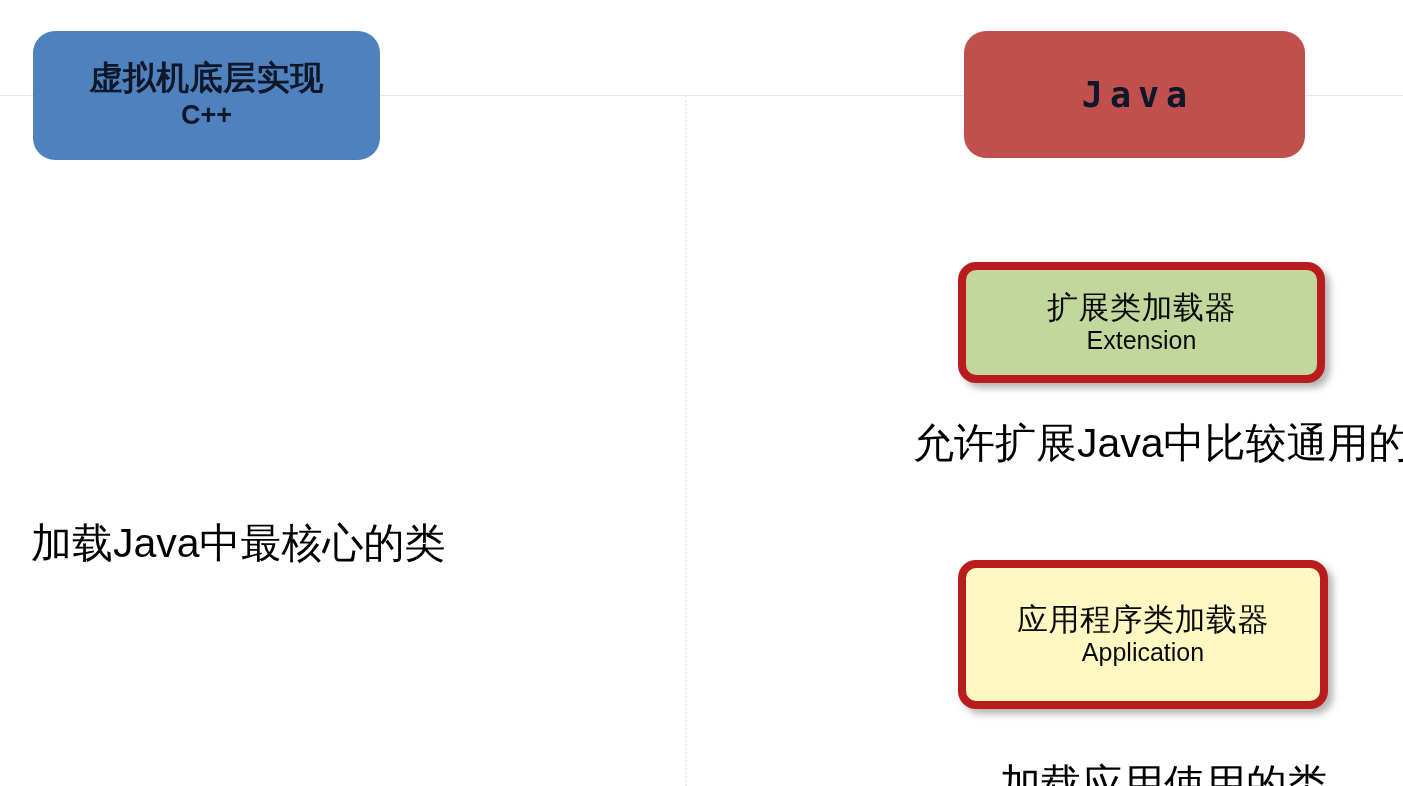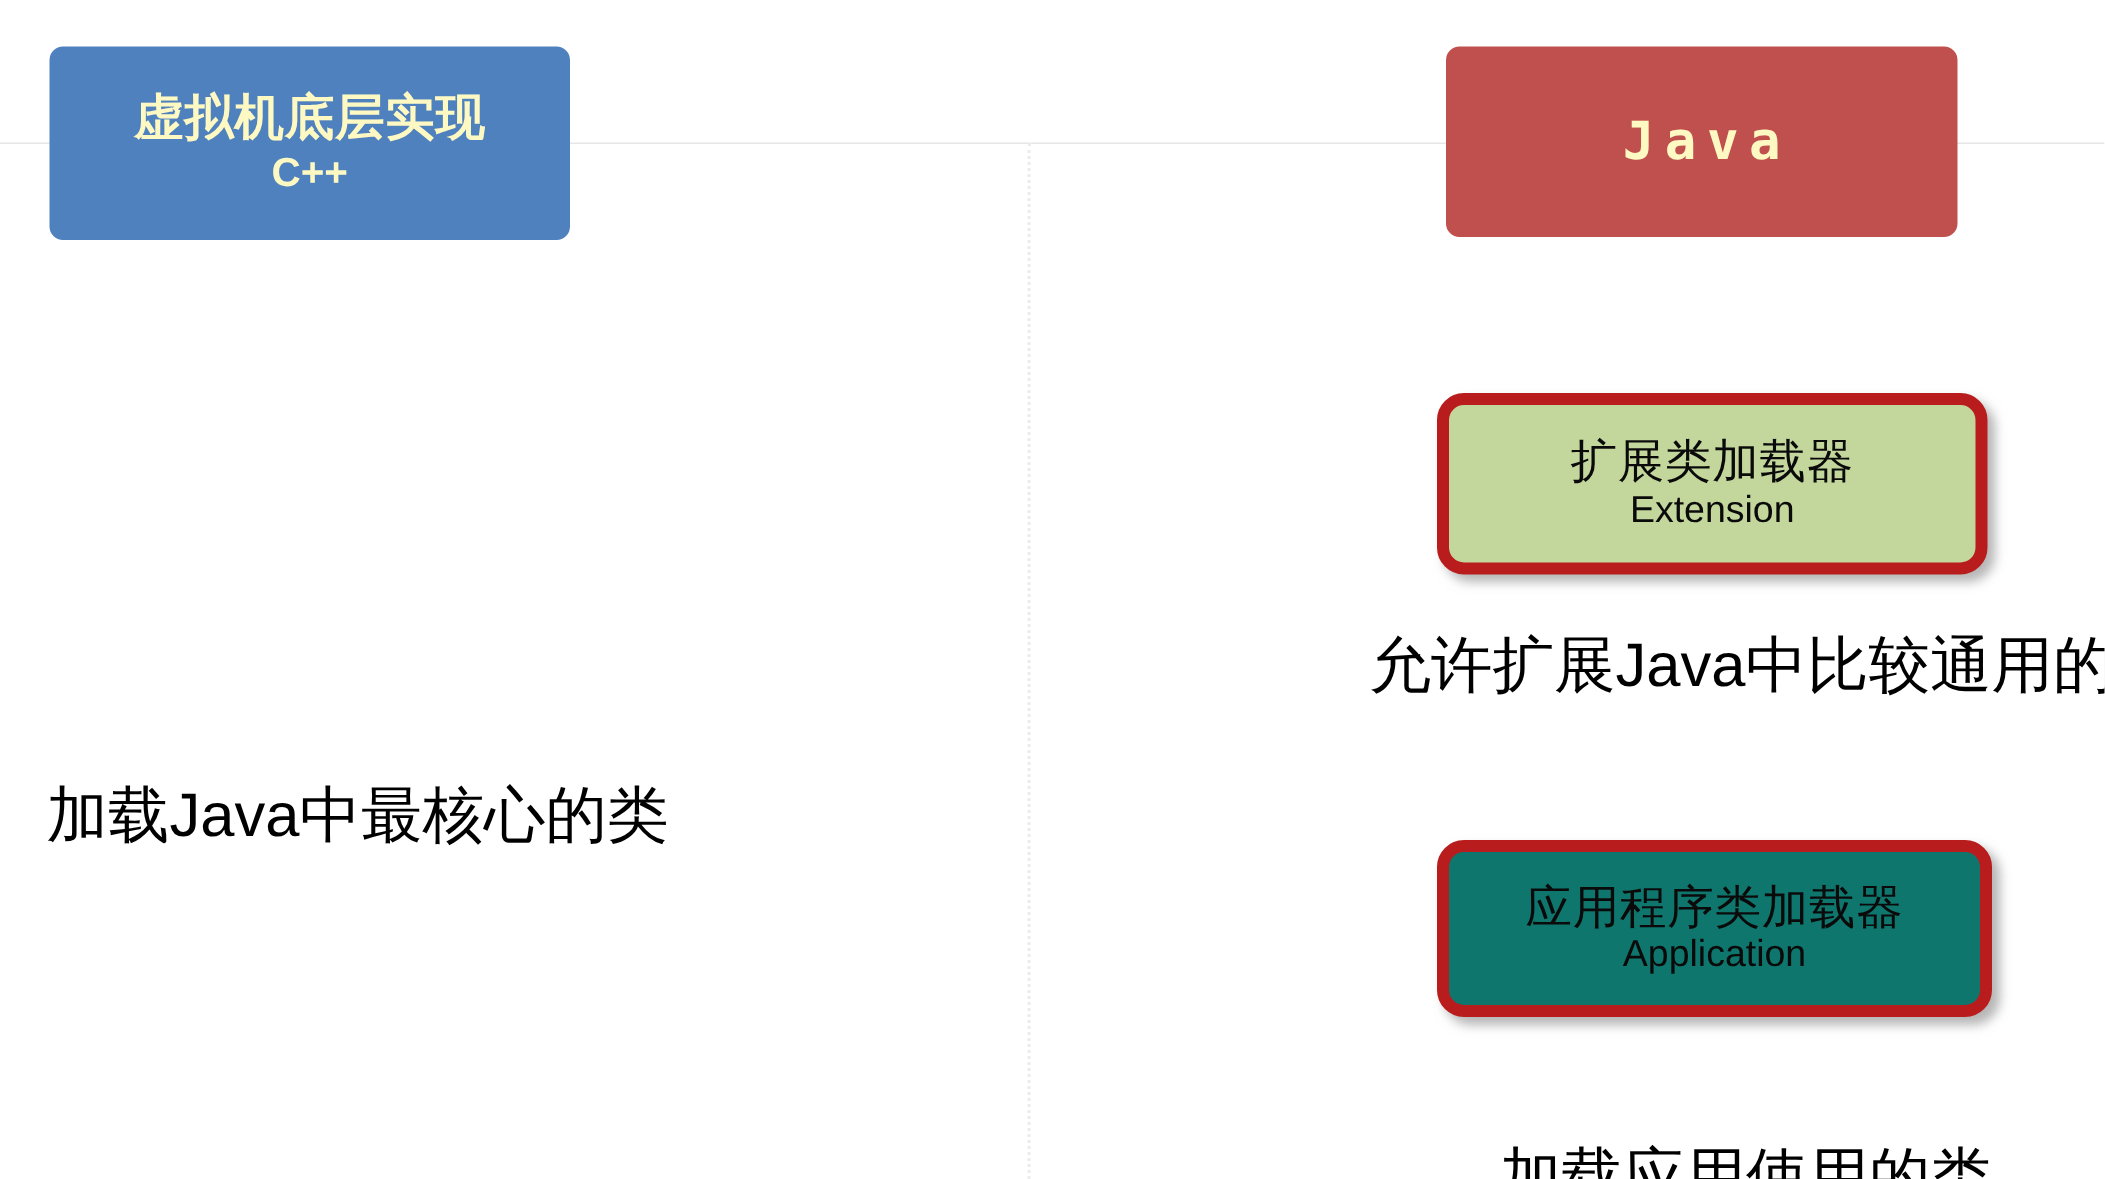--- a/index.html
+++ b/index.html
@@ -35,26 +35,26 @@
     left: 685px;
     top: 95px;
     width: 0;
     height: 691px;
     border-left: 2px dotted #ececec;
   }
 
   
   .header-box {
     position: absolute;
-    border-radius: 9px;
+    border-radius: 22px;
     display: flex;
     flex-direction: column;
     align-items: center;
     justify-content: center;
-    color: #fef9c3;
+    color: #0f172a;
     text-align: center;
     box-sizing: border-box;
   }
   #vm-box {
     left: 33px;
     top: 31px;
     width: 347px;
     height: 129px;
     background: #4E81BD;
   }
@@ -122,22 +122,22 @@
     left: 958px;
     top: 262px;
     width: 367px;
     height: 121px;
     background: #C3D69B;
   }
   #application-box {
     left: 958px;
     top: 560px;
     width: 370px;
-    height: 118px;
-    background: #0f766e;
+    height: 149px;
+    background: #fef9c3;
   }
 
   
   .caption {
     position: absolute;
     color: #000000;
     font-size: 41px;
     line-height: 1.1;
     white-space: nowrap;
   }

